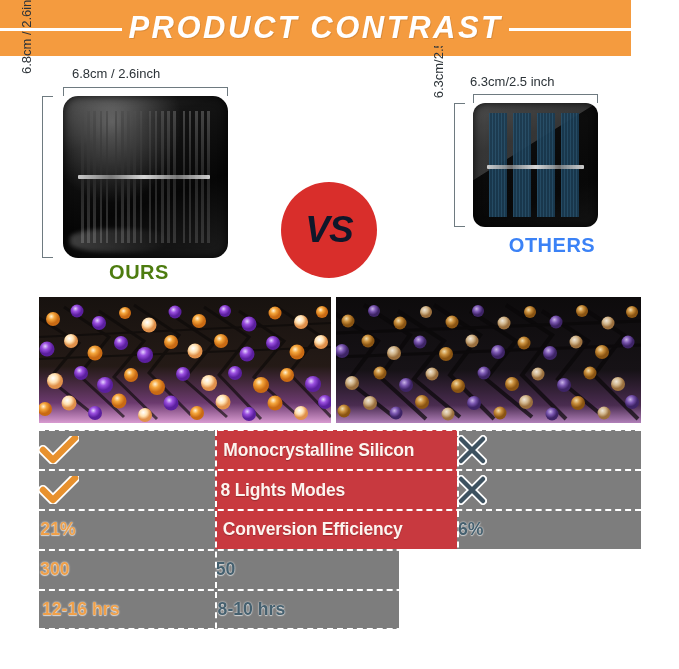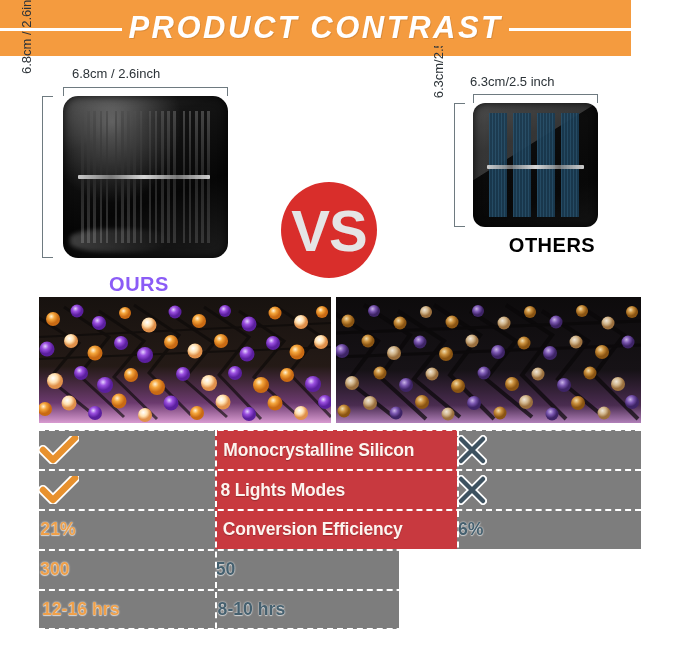--- a/index.html
+++ b/index.html
@@ -266,26 +266,26 @@
             <div class="cell-ours"></div>
             <div class="cell-ours"></div>
             <div class="cell-ours"></div>
             <div class="cell-ours"></div>
           </div>
       </div>
       <div class="busbar"></div>
       <div class="sheen"></div>
     </div>
 
-    <div class="panel-caption" style="top:217px; color:#8b5cf6;">OURS</div>
+    <div class="panel-caption" style="top:205px; color:#4d7c0f;">OURS</div>
   </div>
 
   <div style="position:absolute; left:281px; top:126px; width:96px; height:96px; border-radius:50%;
               background:#D92E2B; display:flex; align-items:center; justify-content:center;">
-    <span style="color:#e5e5e5; font-size:58px; font-weight:bold; letter-spacing:-1px;">VS</span>
+    <span style="color:#0f172a; font-size:37px; font-weight:bold; font-style:italic; letter-spacing:-1px;">VS</span>
   </div>
 
   <div class="panel-block panel-others">
     <div class="dim-top" style="left:41px; top:38px; width:125px;"></div>
     <div class="dim-label" style="left:38px; top:18px;">6.3cm/2.5 inch</div>
 
     <div class="dash-tick" style="left:24px; top:47px;"></div>
     <div class="dash-tick" style="left:24px; top:170px;"></div>
     <div class="dim-left" style="left:22px; top:47px; height:124px;"></div>
     <div class="dim-label dim-label-v" style="left:14px; top:47px; width:124px; text-align:center;">6.3cm/2.5 inch</div>
@@ -301,21 +301,21 @@
         <div class="cell-group" style="width:22%;">
             <div class="cell-others"></div>
           </div>
         <div class="cell-group" style="width:22%;">
             <div class="cell-others"></div>
           </div>
       </div>
       <div class="busbar" style="left:11%; width:78%; top:50%;"></div>
     </div>
 
-    <div class="panel-caption" style="top:178px; color:#000000;">OTHERS</div>
+    <div class="panel-caption" style="top:178px; color:#3b82f6;">OTHERS</div>
   </div>
 </div>
 
 <div class="photos">
   <div class="photo photo-left">
     <div class="led-base led-left-base"></div>
     <svg class="led-wires" viewBox="0 0 292 126" preserveAspectRatio="none">
       <g stroke="#0c0a09" stroke-width="3" fill="none" opacity="0.85">
         <path d="M-5 18 L40 46 L10 82 L55 118"></path>
           <path d="M25 10 L70 40 L40 78 L85 120"></path>

